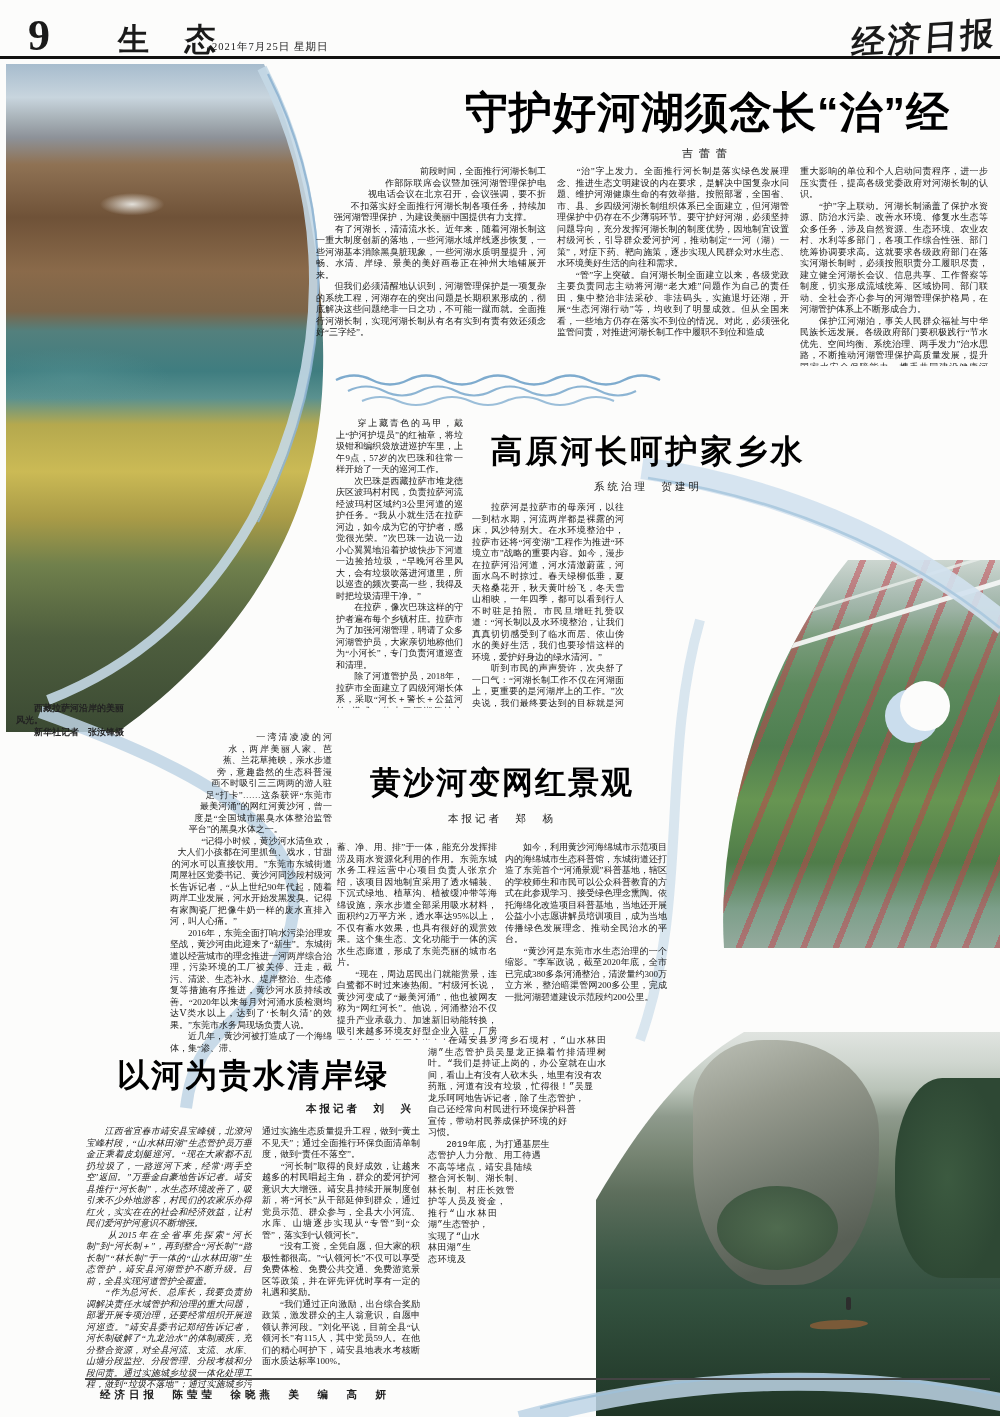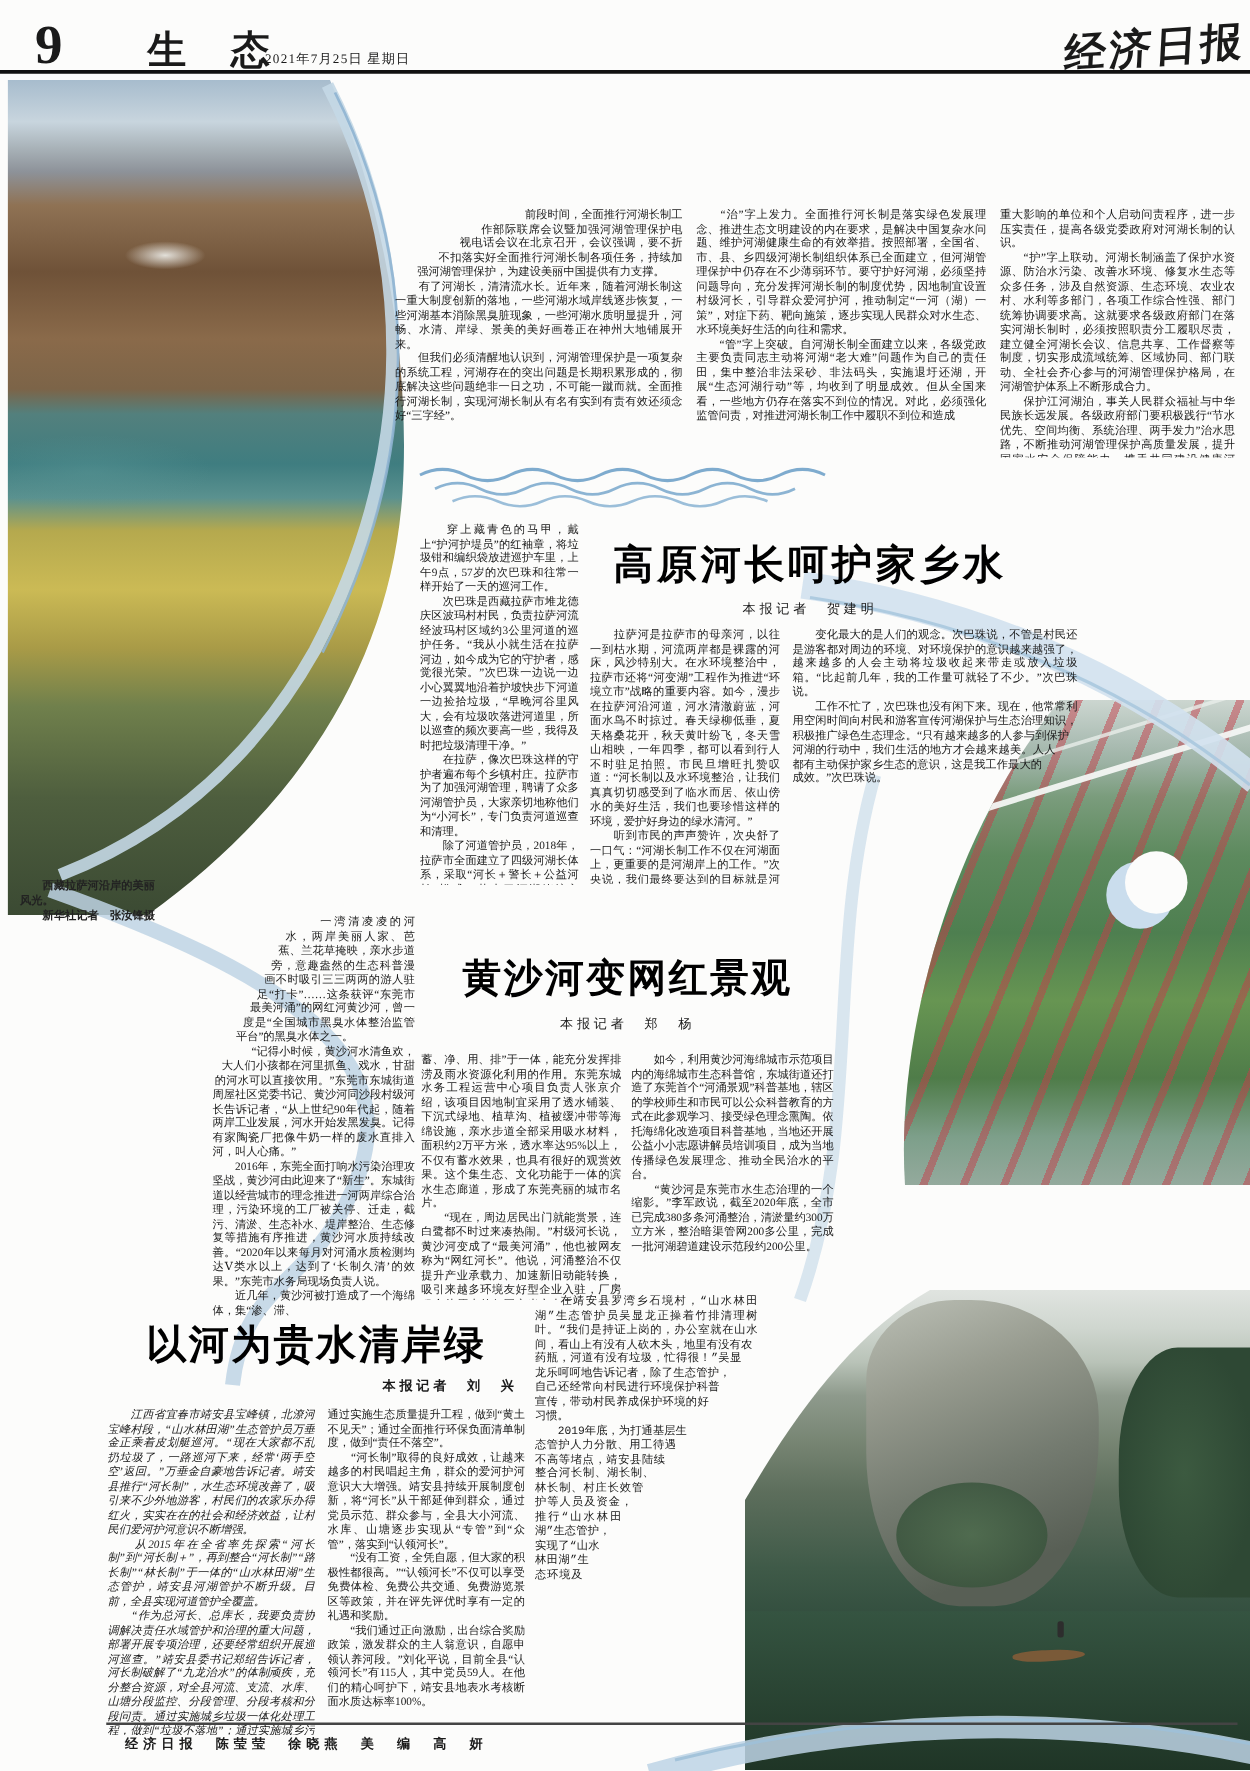--- a/index.html
+++ b/index.html
@@ -121,39 +121,40 @@
     <path d="M642 468 C 770 486,900 536,1005 625" stroke="#d2e1ee" stroke-width="22" fill="none" opacity="0.9"></path>
     <path d="M648 478 C 775 497,898 545,1000 628" stroke="#aac8de" stroke-width="2.6" fill="none" opacity="0.9"></path>
     <circle cx="912" cy="716" r="27" fill="#cadded"></circle>
     <circle cx="925" cy="706" r="25" fill="#fcfcfb"></circle>
     <path d="M40 712 C 230 780,330 846,282 952 C 246 1034,196 1022,186 1108" stroke="#bed4e4" stroke-width="12" fill="none" opacity="0.85"></path>
     <path d="M700 620 C 660 760,690 900,640 1040" stroke="#cfe0ec" stroke-width="10" fill="none" opacity="0.8"></path>
     <path d="M520 1420 C 690 1372,860 1372,1010 1404" stroke="#bdd3e5" stroke-width="18" fill="none" opacity="0.85"></path>
     <path d="M540 1408 C 700 1368,860 1366,1005 1396" stroke="#9fc0d8" stroke-width="2.4" fill="none" opacity="0.9"></path>
   </svg>
 
+  <div class="abs headline" id="h1t">守护好河湖须念长“治”经</div>
+  <div class="abs" id="h1a">吉蕾蕾</div>
   <div class="col" id="a1c1"><i class="tri-l"></i><span>　　前段时间，全面推行河湖长制工作部际联席会议暨加强河湖管理保护电视电话会议在北京召开，会议强调，要不折不扣落实好全面推行河湖长制各项任务，持续加强河湖管理保护，为建设美丽中国提供有力支撑。
 　　有了河湖长，清清流水长。近年来，随着河湖长制这一重大制度创新的落地，一些河湖水域岸线逐步恢复，一些河湖基本消除黑臭脏现象，一些河湖水质明显提升，河畅、水清、岸绿、景美的美好画卷正在神州大地铺展开来。
 　　但我们必须清醒地认识到，河湖管理保护是一项复杂的系统工程，河湖存在的突出问题是长期积累形成的，彻底解决这些问题绝非一日之功，不可能一蹴而就。全面推行河湖长制，实现河湖长制从有名有实到有责有效还须念好“三字经”。</span></div>
   <div class="col" id="a1c2"><span>　　“治”字上发力。全面推行河长制是落实绿色发展理念、推进生态文明建设的内在要求，是解决中国复杂水问题、维护河湖健康生命的有效举措。按照部署，全国省、市、县、乡四级河湖长制组织体系已全面建立，但河湖管理保护中仍存在不少薄弱环节。要守护好河湖，必须坚持问题导向，充分发挥河湖长制的制度优势，因地制宜设置村级河长，引导群众爱河护河，推动制定“一河（湖）一策”，对症下药、靶向施策，逐步实现人民群众对水生态、水环境美好生活的向往和需求。
 　　“管”字上突破。自河湖长制全面建立以来，各级党政主要负责同志主动将河湖“老大难”问题作为自己的责任田，集中整治非法采砂、非法码头，实施退圩还湖，开展“生态河湖行动”等，均收到了明显成效。但从全国来看，一些地方仍存在落实不到位的情况。对此，必须强化监管问责，对推进河湖长制工作中履职不到位和造成</span></div>
   <div class="col" id="a1c3"><span>重大影响的单位和个人启动问责程序，进一步压实责任，提高各级党委政府对河湖长制的认识。
 　　“护”字上联动。河湖长制涵盖了保护水资源、防治水污染、改善水环境、修复水生态等众多任务，涉及自然资源、生态环境、农业农村、水利等多部门，各项工作综合性强、部门统筹协调要求高。这就要求各级政府部门在落实河湖长制时，必须按照职责分工履职尽责，建立健全河湖长会议、信息共享、工作督察等制度，切实形成流域统筹、区域协同、部门联动、全社会齐心参与的河湖管理保护格局，在河湖管护体系上不断形成合力。
 　　保护江河湖泊，事关人民群众福祉与中华民族长远发展。各级政府部门要积极践行“节水优先、空间均衡、系统治理、两手发力”治水思路，不断推动河湖管理保护高质量发展，提升国家水安全保障能力，携手共同建设健康河湖、美丽河湖、幸福河湖。</span></div>
 
   <div class="abs headline" id="h2t">高原河长呵护家乡水</div>
-  <div class="abs" id="h2a">本报记者　贺建明</div>
+  <div class="abs" id="h2a">系统治理　贺建明</div>
   <div class="col" id="a2c1"><span>　　穿上藏青色的马甲，戴上“护河护堤员”的红袖章，将垃圾钳和编织袋放进巡护车里，上午9点，57岁的次巴珠和往常一样开始了一天的巡河工作。
 　　次巴珠是西藏拉萨市堆龙德庆区波玛村村民，负责拉萨河流经波玛村区域约3公里河道的巡护任务。“我从小就生活在拉萨河边，如今成为它的守护者，感觉很光荣。”次巴珠一边说一边小心翼翼地沿着护坡快步下河道一边捡拾垃圾，“早晚河谷里风大，会有垃圾吹落进河道里，所以巡查的频次要高一些，我得及时把垃圾清理干净。”
 　　在拉萨，像次巴珠这样的守护者遍布每个乡镇村庄。拉萨市为了加强河湖管理，聘请了众多河湖管护员，大家亲切地称他们为“小河长”，专门负责河道巡查和清理。
 　　除了河道管护员，2018年，拉萨市全面建立了四级河湖长体系，采取“河长＋警长＋公益河长”模式，壮大了河湖管护主体。“公益河长是每一个与水亲近的人，河湖治理需要引导大家共同关心参与，才能建设美好家乡。”次央介绍。</span></div>
   <div class="col" id="a2c2"><span>　　拉萨河是拉萨市的母亲河，以往一到枯水期，河流两岸都是裸露的河床，风沙特别大。在水环境整治中，拉萨市还将“河变湖”工程作为推进“环境立市”战略的重要内容。如今，漫步在拉萨河沿河道，河水清澈蔚蓝，河面水鸟不时掠过。春天绿柳低垂，夏天格桑花开，秋天黄叶纷飞，冬天雪山相映，一年四季，都可以看到行人不时驻足拍照。市民旦增旺扎赞叹道：“河长制以及水环境整治，让我们真真切切感受到了临水而居、依山傍水的美好生活，我们也要珍惜这样的环境，爱护好身边的绿水清河。”
 　　听到市民的声声赞许，次央舒了一口气：“河湖长制工作不仅在河湖面上，更重要的是河湖岸上的工作。”次央说，我们最终要达到的目标就是河畅水清、岸绿景美、功能健全、人水和谐。</span></div>
-  <div class="col" id="a2c3"><i class="tri-r2"></i><span>　　变化最大的是人们的观念。次巴珠说，不管是村民还是游客都对周边的环境、对环境保护的意识越来越强了，越来越多的人会主动将垃圾收起来带走或放入垃圾箱。“比起前几年，我的工作量可就轻了不少。”次巴珠说。
-　　工作不忙了，次巴珠也没有闲下来。现在，他常常利用空闲时间向村民和游客宣传河湖保护与生态治理知识，积极推广绿色生态理念。“只有越来越多的人参与到保护河湖的行动中，我们生活的地方才会越来越美。人人都有主动保护家乡生态的意识，这是我工作最大的成效。”次巴珠说。</span></div>
+  <div class="col" id="a2c3"><i class="tri-r2"></i></div>
 
   <div class="cap" id="capL">　　西藏拉萨河沿岸的美丽
 风光。
 　　新华社记者　张汝锋摄</div>
 
   <div class="abs headline" id="h3t">黄沙河变网红景观</div>
   <div class="abs" id="h3a">本报记者　郑　杨</div>
   <div class="col" id="a3lead"><i class="tri-l3"></i><span>　　一湾清凌凌的河水，两岸美丽人家、芭蕉、兰花草掩映，亲水步道旁，意趣盎然的生态科普漫画不时吸引三三两两的游人驻足“打卡”……这条获评“东莞市最美河涌”的网红河黄沙河，曾一度是“全国城市黑臭水体整治监管平台”的黑臭水体之一。
 　　“记得小时候，黄沙河水清鱼欢，大人们小孩都在河里抓鱼、戏水，甘甜的河水可以直接饮用。”东莞市东城街道周屋社区党委书记、黄沙河同沙段村级河长告诉记者，“从上世纪90年代起，随着两岸工业发展，河水开始发黑发臭。记得有家陶瓷厂把像牛奶一样的废水直排入河，叫人心痛。”
 　　2016年，东莞全面打响水污染治理攻坚战，黄沙河由此迎来了“新生”。东城街道以经营城市的理念推进一河两岸综合治理，污染环境的工厂被关停、迁走，截污、清淤、生态补水、堤岸整治、生态修复等措施有序推进，黄沙河水质持续改善。“2020年以来每月对河涌水质检测均达Ⅴ类水以上，达到了‘长制久清’的效果。”东莞市水务局现场负责人说。

